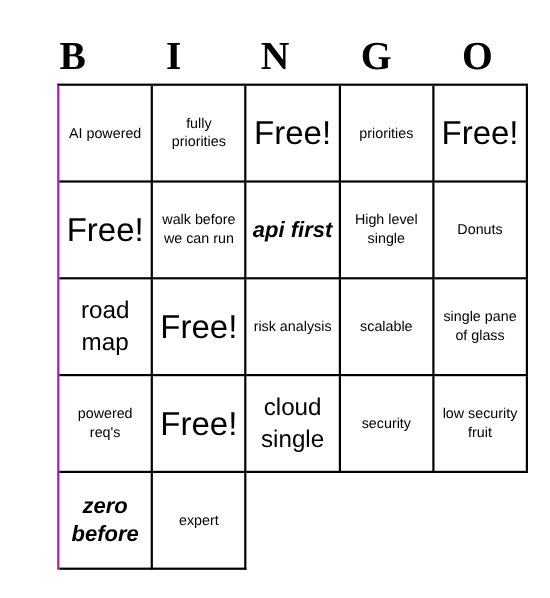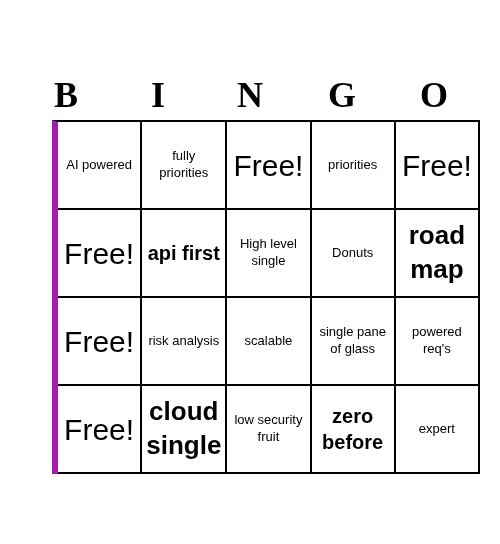--- a/index.html
+++ b/index.html
@@ -23,50 +23,51 @@
     }
     .bingo-header-cell {
       font-size: 36px;
       font-weight: bold;
       padding: 4px 0;
       font-family: serif;
     }
     .bingo-grid {
       display: grid;
       grid-template-columns: repeat(5, 1fr);
-      border-left: 6px solid #a21caf;
+      border-left: 2px solid #a21caf;
       border-top: 2px solid #000;
       margin-left: 32px;
     }
     .bingo-cell {
       border-right: 2px solid #000;
       border-bottom: 2px solid #000;
       display: flex;
       align-items: center;
       justify-content: center;
       text-align: center;
       min-height: 88px;
       padding: 6px 4px;
       font-family: Arial, sans-serif;
     }
     .cell-text {
       font-size: 13px;
       line-height: 1.3;
     }
     .cell-text.large {
-      font-size: 26px;
-      font-weight: bold;
+      font-size: 22px;
+      font-weight: normal;
     }
     .cell-text.xlarge {
       font-size: 30px;
       font-weight: normal;
     }
     .cell-text.medium-large {
       font-size: 20px;
       font-weight: bold;
+      font-style: italic;
     }
   </style>
 </head>
 <body>
 
 <div class="bingo-card">
   <div class="bingo-header">
   <div class="bingo-header-cell">B</div>
       <div class="bingo-header-cell">I</div>
       <div class="bingo-header-cell">N</div>
@@ -84,20 +85,23 @@
         <span class="cell-text xlarge">Free!</span>
       </div>
       <div class="bingo-cell">
         <span class="cell-text">priorities</span>
       </div>
       <div class="bingo-cell">
         <span class="cell-text xlarge">Free!</span>
       </div>
       <div class="bingo-cell">
         <span class="cell-text xlarge">Free!</span>
+      </div>
+      <div class="bingo-cell">
+        <span class="cell-text">walk before we can run</span>
       </div>
       <div class="bingo-cell">
         <span class="cell-text medium-large">api first</span>
       </div>
       <div class="bingo-cell">
         <span class="cell-text">High level single</span>
       </div>
       <div class="bingo-cell">
         <span class="cell-text">Donuts</span>
       </div>
@@ -119,20 +123,23 @@
       <div class="bingo-cell">
         <span class="cell-text">powered req's</span>
       </div>
       <div class="bingo-cell">
         <span class="cell-text xlarge">Free!</span>
       </div>
       <div class="bingo-cell">
         <span class="cell-text large">cloud single</span>
       </div>
       <div class="bingo-cell">
+        <span class="cell-text">security</span>
+      </div>
+      <div class="bingo-cell">
         <span class="cell-text">low security fruit</span>
       </div>
       <div class="bingo-cell">
         <span class="cell-text medium-large">zero before</span>
       </div>
       <div class="bingo-cell">
         <span class="cell-text">expert</span>
       </div>
     </div>
 </div>

